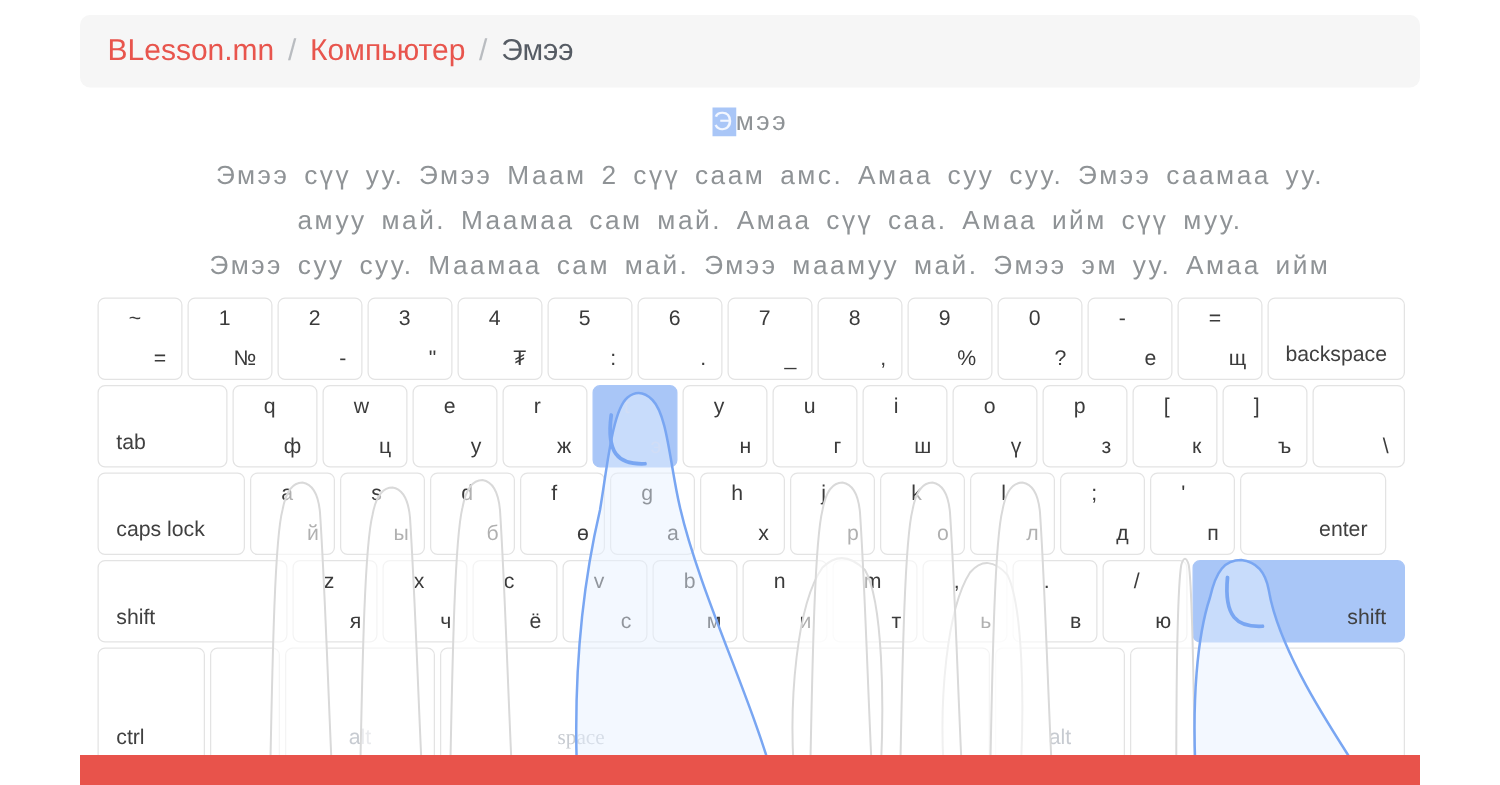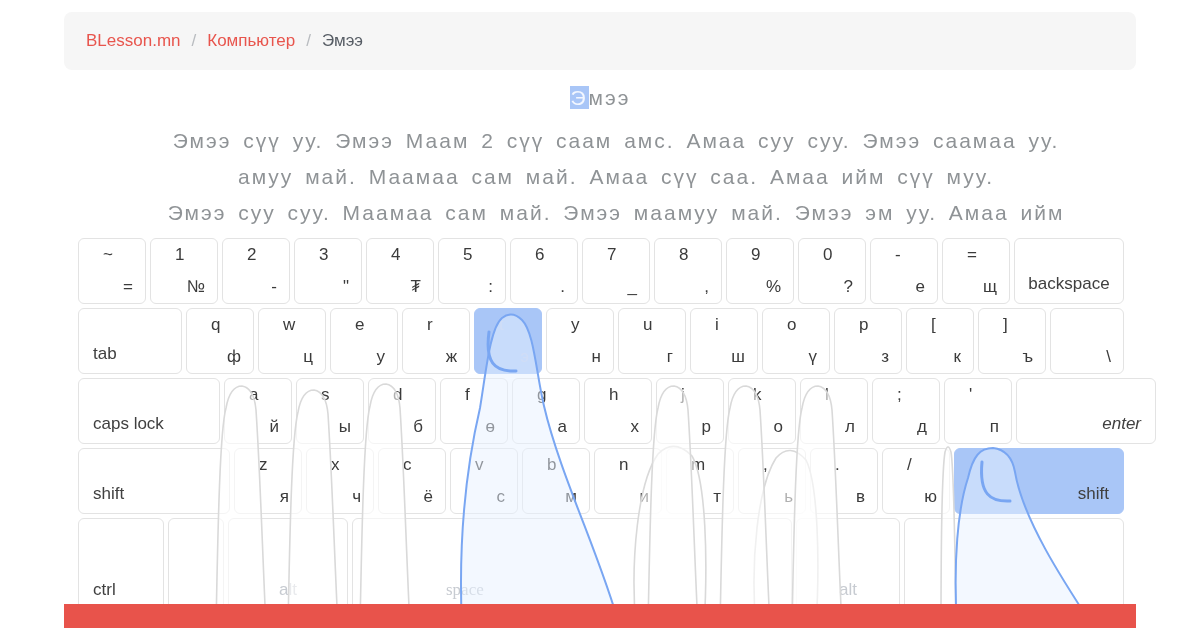--- a/index.html
+++ b/index.html
@@ -4,21 +4,21 @@
 <style>
   html,body{margin:0;padding:0;}
   body{
     width:1200px;height:628px;position:relative;background:#ffffff;
     font-family:"Liberation Sans","DejaVu Sans",sans-serif;overflow:hidden;
   }
   
   .crumbbar{
     position:absolute;left:64px;top:12px;width:1072px;height:58px;
     background:#f6f6f6;border-radius:8px;display:flex;align-items:center;
-    padding:0 22px;box-sizing:border-box;font-size:17px;
+    padding:0 22px;box-sizing:border-box;font-size:24px;
   }
   .crumb-link{color:#e8554d;text-decoration:none;cursor:pointer;}
   .crumb-sep{color:#b9bcc0;margin:0 11px;}
   .crumb-current{color:#565c64;}
   
   .lesson{position:absolute;left:0;top:86px;width:1200px;text-align:center;color:#8f9396;}
   .lesson-title{font-size:21px;letter-spacing:2px;margin-bottom:13px;}
   .hl-char{background:#a9c6f7;color:#f3f7ff;padding:0 1px;}
   .line{font-size:21px;letter-spacing:2px;word-spacing:4px;line-height:36px;white-space:nowrap;padding-left:32px;}
   
@@ -170,21 +170,21 @@
       </div>
       <div class="key" style="width: 68px;">
         <span class="main">]</span>
         <span class="sub">ъ</span>
       </div>
       <div class="key" style="width: 74px;">
         <span class="sub">\</span>
       </div>
     </div>
     <div class="kb-row">
-      <div class="key a-left" style="width: 142px;">
+      <div class="key a-left" style="width: 118px;">
         <span class="lbl">caps lock</span>
       </div>
       <div class="key" style="width: 68px;">
         <span class="main">a</span>
         <span class="sub">й</span>
       </div>
       <div class="key" style="width: 68px;">
         <span class="main">s</span>
         <span class="sub">ы</span>
       </div>
@@ -217,21 +217,21 @@
         <span class="sub">л</span>
       </div>
       <div class="key" style="width: 68px;">
         <span class="main">;</span>
         <span class="sub">д</span>
       </div>
       <div class="key" style="width: 68px;">
         <span class="main">'</span>
         <span class="sub">п</span>
       </div>
-      <div class="key a-right" style="width: 140px; font-style: italic;">
+      <div class="key a-right" style="width: 117px;">
         <span class="lbl">enter</span>
       </div>
     </div>
     <div class="kb-row">
       <div class="key a-left" style="width: 152px;">
         <span class="lbl">shift</span>
       </div>
       <div class="key" style="width: 68px;">
         <span class="main">z</span>
         <span class="sub">я</span>

